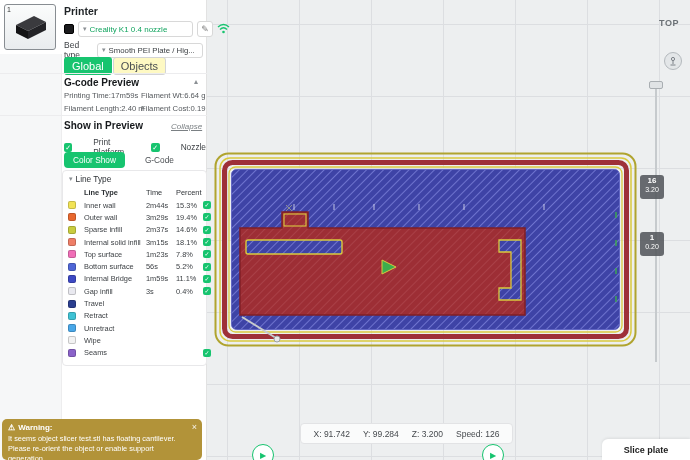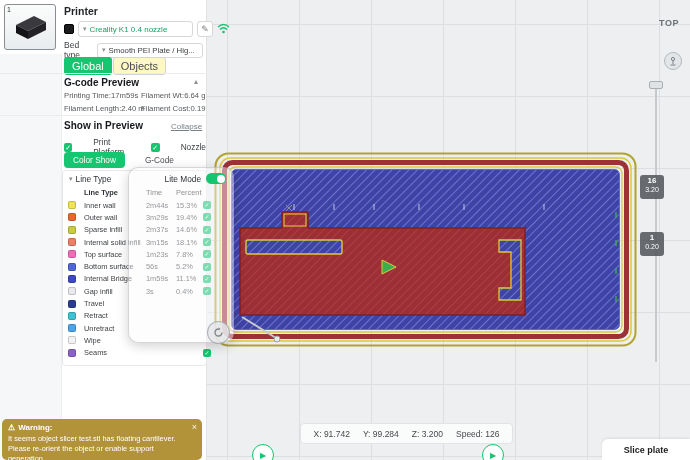--- a/index.html
+++ b/index.html
@@ -66,21 +66,21 @@
   .pill-global { background:#17c46f; color:#fff; }
   .pill-objects { background:#fef9c3; color:#4a4e52; border-color:#d3d4d6; }
 
   .divider { position:absolute; left:0; width:207px; height:1px; background:#ececee; }
 
   .sec-title { position:absolute; left:64px; font-size:10px; font-weight:bold; color:#16191c; }
   .collapse-caret { position:absolute; left:194px; top:77px; color:#8b9094; font-size:8px; }
   .stats-grid { position:absolute; left:64px; top:91px; width:141px; display:grid; grid-template-columns:77px auto; row-gap:4px; }
   .stat { font-size:7.7px; color:#55595d; white-space:nowrap; }
 
-  .collapse-link { position:absolute; left:171px; top:122px; font-size:8px; color:#7b8084; text-decoration:underline; }
+  .collapse-link { position:absolute; left:171px; top:122px; font-size:8px; color:#7b8084; text-decoration:underline;font-style:italic; }
   .toggles-row { position:absolute; left:64px; top:137px; display:flex; gap:11px; }
   .ck { display:flex; align-items:center; gap:21px; font-size:8.3px; color:#3a3e42; }
   .ckbox { width:9px; height:9px; background:#17c46f; border-radius:2px; color:#fff; font-size:7px; line-height:9px; text-align:center; }
 
   .colorshow-row { position:absolute; left:64px; top:152px; display:flex; align-items:center; gap:20px; }
   .btn-colorshow { background:#17c46f; color:#fff; font-size:8.3px; padding:3px 9px; border-radius:4px; }
   .lbl-gcode { font-size:8.3px; color:#4a4e52; }
 
   
   .legend { position:absolute; left:62px; top:170px; width:145px; height:196px; background:#fff; border:1px solid #e8e8ea; border-radius:4px; }
@@ -378,34 +378,20 @@
             <span class="chip" style="background: rgb(138, 98, 201);"></span>
             <span class="lt-name">Seams</span>
             <span class="lt-time"></span>
             <span class="lt-pct"></span>
             <span class="lt-check">✓</span>
           </div>
         </div>
     </div>
   </aside>
 
-  <div class="lite-overlay">
-    <div class="lite-head">
-      <span class="lite-label">Lite Mode</span>
-      <span class="toggle">
-          <span class="knob"></span>
-        </span>
-    </div>
-    <div class="overlay-handle">
-      <svg width="11" height="11" viewBox="0 0 11 11">
-        <path d="M9 5.5 A3.5 3.5 0 1 1 5.5 2" fill="none" stroke="#7d8288" stroke-width="1.3"></path>
-        <path d="M5.5 0.5 L7.5 2 L5.5 3.5 Z" fill="#7d8288"></path>
-      </svg>
-    </div>
-  </div>
 
   <div class="toast">
     <div class="toast-head">
       <span>⚠</span>
       <span>Warning:</span>
     </div>
     <span class="toast-close">×</span>
     <div class="toast-msg">It seems object slicer test.stl has floating cantilever. Please re-orient the object or enable support generation.</div>
   </div>
 

